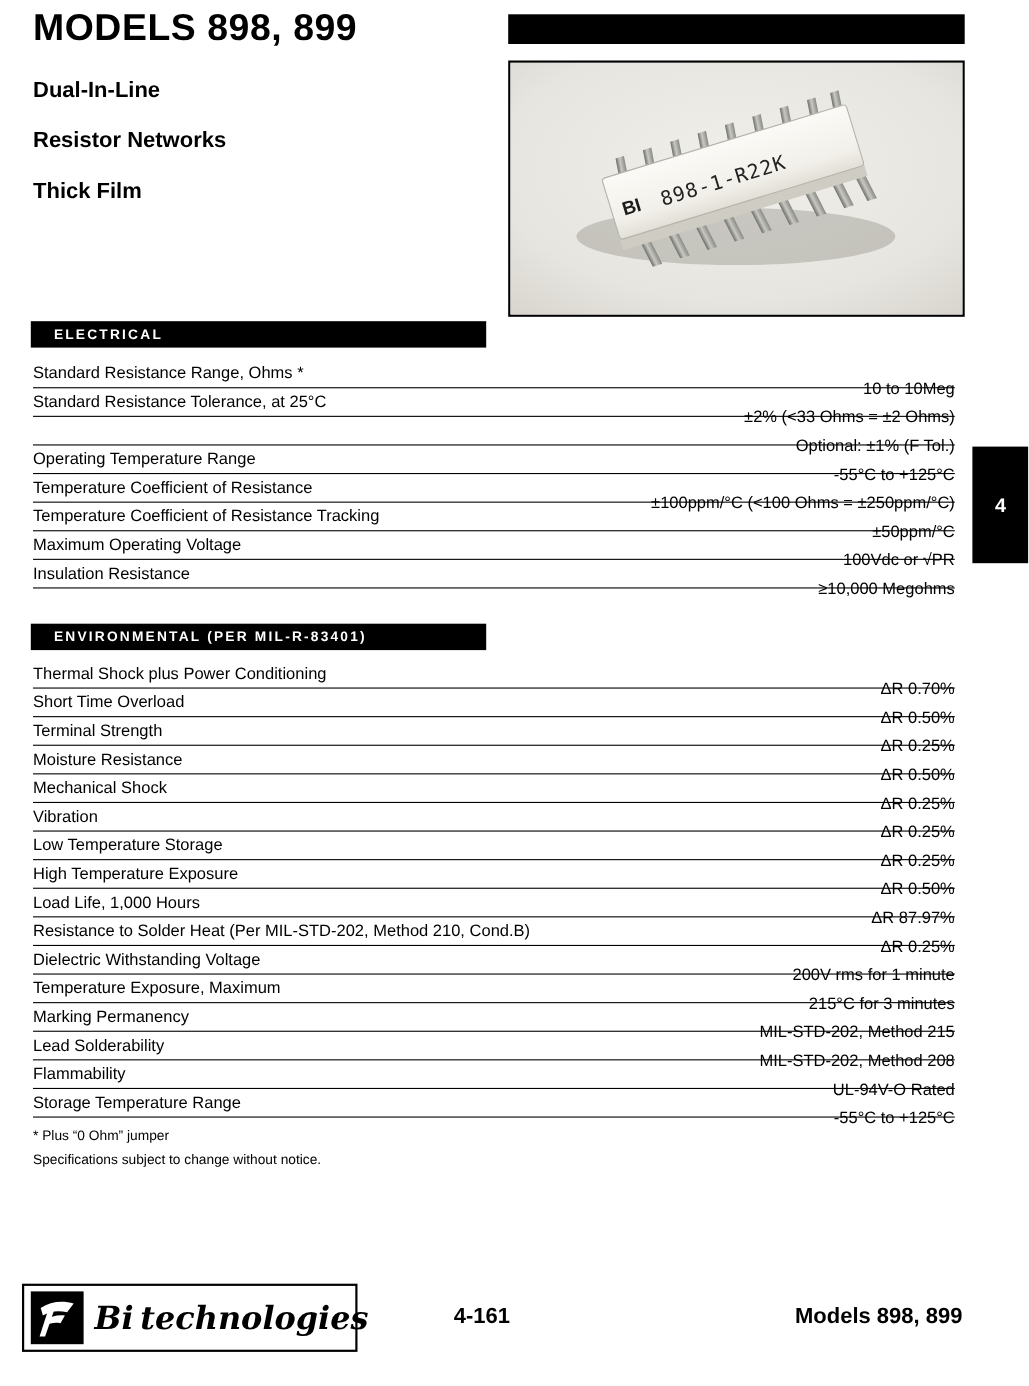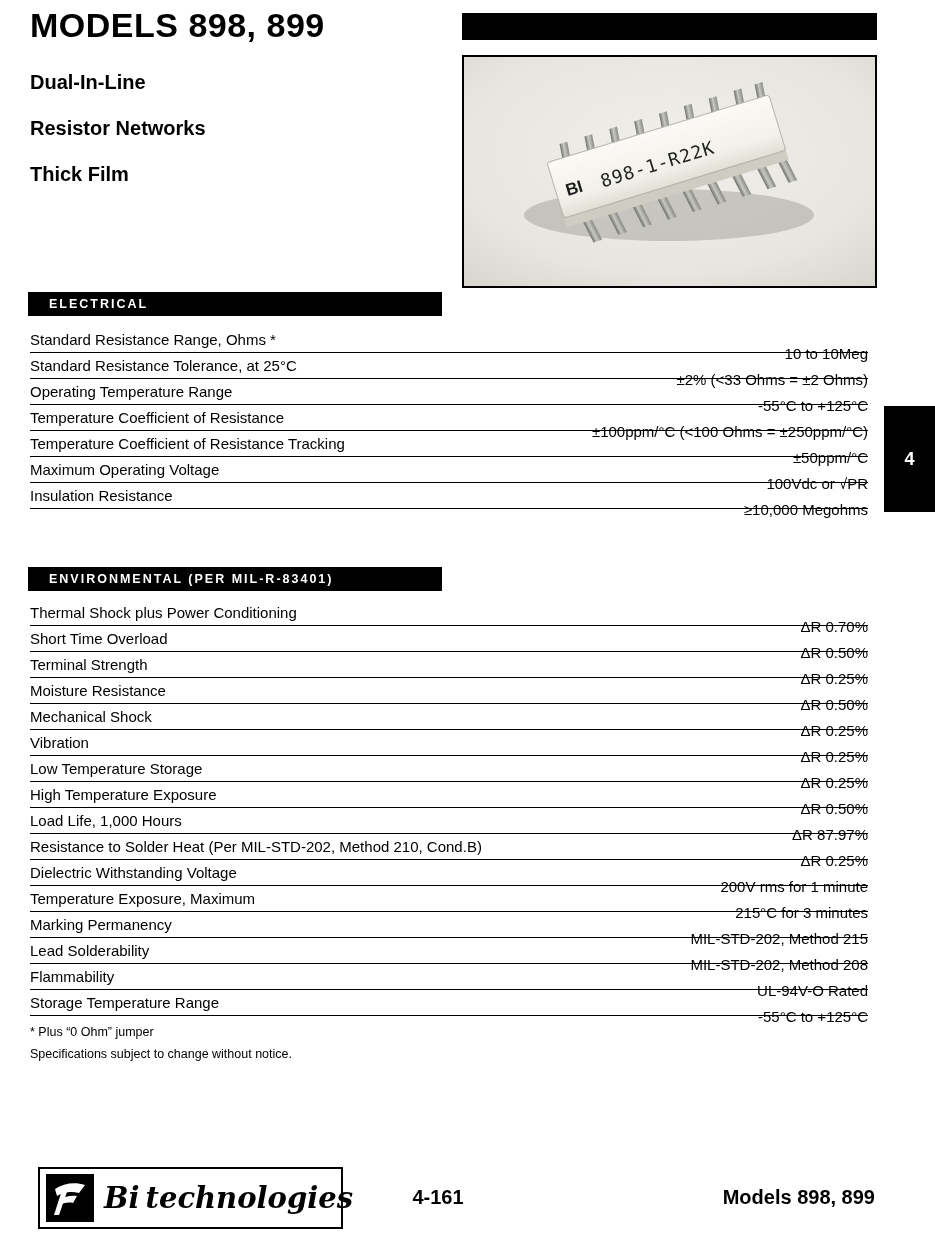--- a/index.html
+++ b/index.html
@@ -51,21 +51,21 @@
     position:absolute; right:0; top:406px; width:51px; height:106px;
     background:#000; color:#fff; display:flex; align-items:center;
     justify-content:center; font-weight:bold; font-size:18px;
   }
 
   
   .footnotes { position:absolute; left:30px; top:1021px; font-size:12.5px; line-height:22px; }
 
   
   .logo-box {
-    position:absolute; left:38px; top:1167px; width:305px; height:62px;
+    position:absolute; left:20px; top:1167px; width:305px; height:62px;
     border:2px solid #000; display:flex; align-items:center; background:#fff;
   }
   .logo-mark { width:48px; height:48px; background:#000; margin-left:6px; flex:0 0 auto; }
   .logo-mark svg { display:block; width:100%; height:100%; }
   .logo-text {
     margin-left:10px; font-family:"DejaVu Serif", serif;
     font-style:italic; font-weight:bold; font-size:29px; white-space:nowrap;
   }
   .logo-text .brand-bi { margin-right:6px; }
   .page-number { position:absolute; left:398px; top:1186px; width:80px; text-align:center; font-size:20px; font-weight:bold; }
@@ -147,20 +147,24 @@
   <div class="spec-table table-electrical" id="electrical-table">
       <div class="spec-row">
         <span class="spec-label">Standard Resistance Range, Ohms *</span>
         <span class="spec-value">10 to 10Meg</span>
       </div>
       <div class="spec-row">
         <span class="spec-label">Standard Resistance Tolerance, at 25°C</span>
         <span class="spec-value">±2% (&lt;33 Ohms = ±2 Ohms)</span>
       </div>
       <div class="spec-row">
+        <span class="spec-label"></span>
+        <span class="spec-value">Optional: ±1% (F Tol.)</span>
+      </div>
+      <div class="spec-row">
         <span class="spec-label">Operating Temperature Range</span>
         <span class="spec-value">-55°C to +125°C</span>
       </div>
       <div class="spec-row">
         <span class="spec-label">Temperature Coefficient of Resistance</span>
         <span class="spec-value">±100ppm/°C (&lt;100 Ohms = ±250ppm/°C)</span>
       </div>
       <div class="spec-row">
         <span class="spec-label">Temperature Coefficient of Resistance Tracking</span>
         <span class="spec-value">±50ppm/°C</span>

